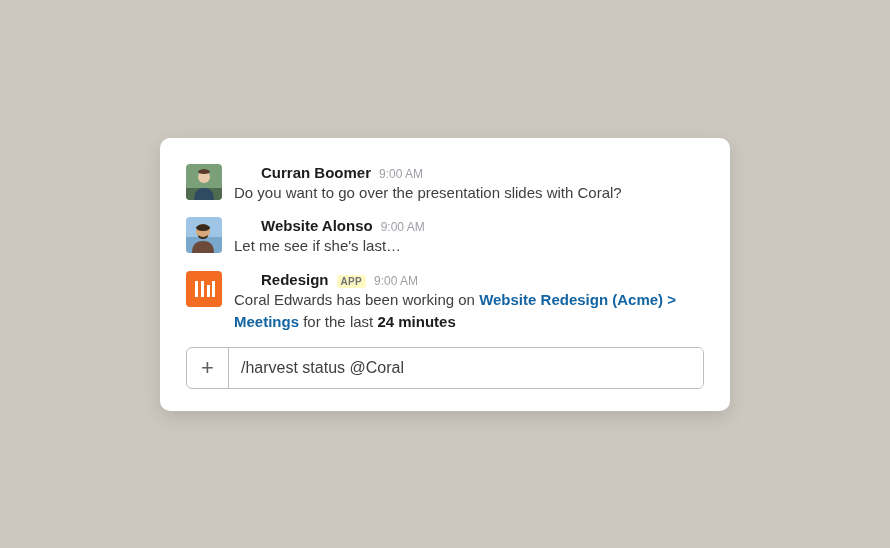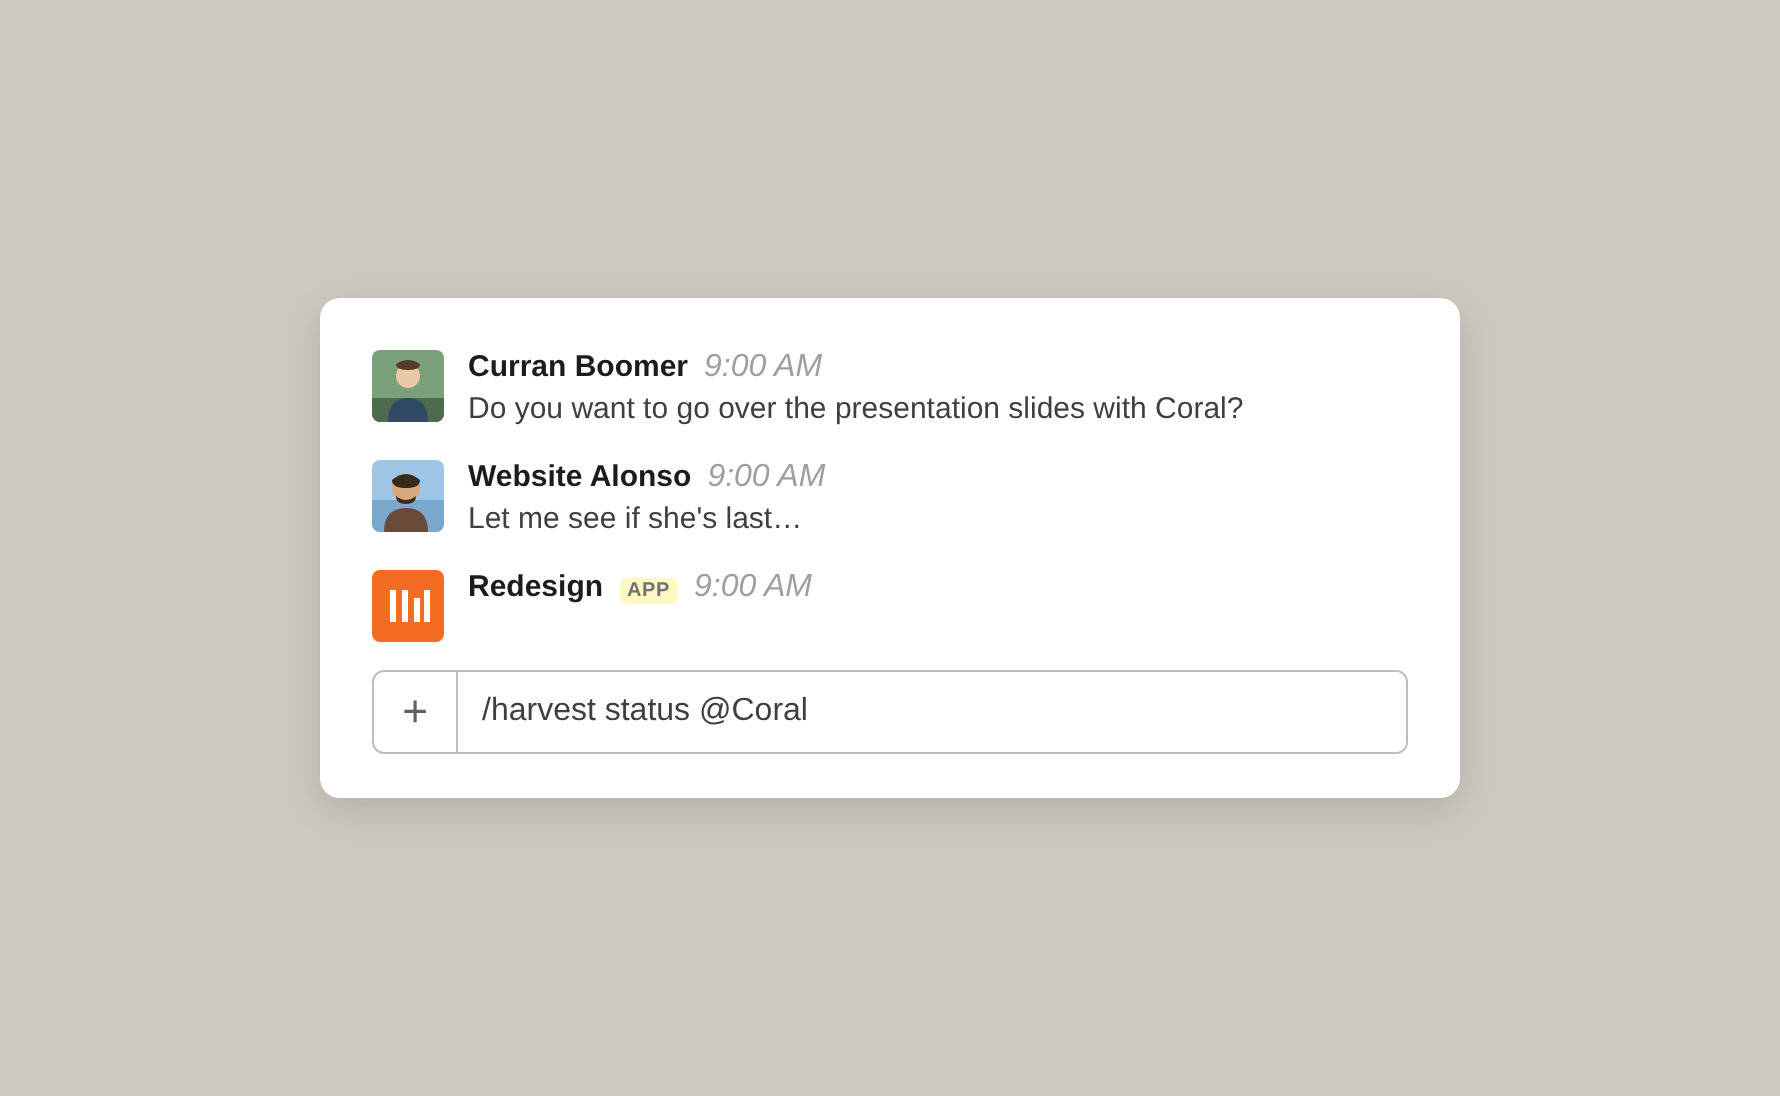--- a/index.html
+++ b/index.html
@@ -31,39 +31,39 @@
     flex-shrink: 0;
     overflow: hidden;
   }
   .avatar svg { width: 100%; height: 100%; display: block; }
   .msg-body { flex: 1; min-width: 0; }
   .msg-header {
     display: flex;
     align-items: baseline;
     gap: 8px;
     margin-bottom: 1px;
+    margin-left: 27px;
   }
   .msg-author {
     font-weight: 700;
     font-size: 15px;
     color: #1d1c1d;
   }
   .app-badge {
     background: #fef9c3;
     color: #717274;
     font-size: 10px;
     font-weight: 600;
     padding: 1px 4px;
     border-radius: 3px;
     letter-spacing: 0.3px;
   }
   .msg-time {
-    font-size: 16px;
+    font-size: 12px;
     color: #9e9ea6;
-    font-style: italic;
   }
   .msg-text {
     font-size: 15px;
     color: #3f3f3f;
     line-height: 1.45;
   }
   .msg-text .link {
     color: #1264a3;
     font-weight: 600;
   }
@@ -153,20 +153,23 @@
         <rect x="21" y="14" width="3" height="12" fill="#ffffff"></rect>
         <rect x="26" y="10" width="3" height="16" fill="#ffffff"></rect>
       </svg>
     </div>
     <div class="msg-body">
       <div class="msg-header">
         <span class="msg-author">Redesign</span>
         <span class="app-badge">APP</span>
         <span class="msg-time">9:00 AM</span>
       </div>
+      <div class="msg-text">
+        <span>Coral Edwards has been working on </span><span class="link">Website Redesign (Acme)</span><span class="link"> &gt; </span><span class="link">Meetings</span><span> for the last </span><span class="bold">24 minutes</span>
+      </div>
     </div>
   </div>
 
   <div class="composer">
     <div class="add-btn">
       <span>+</span>
     </div>
     <input class="composer-input" type="text" value="/harvest status @Coral" style="">
   </div>
 

